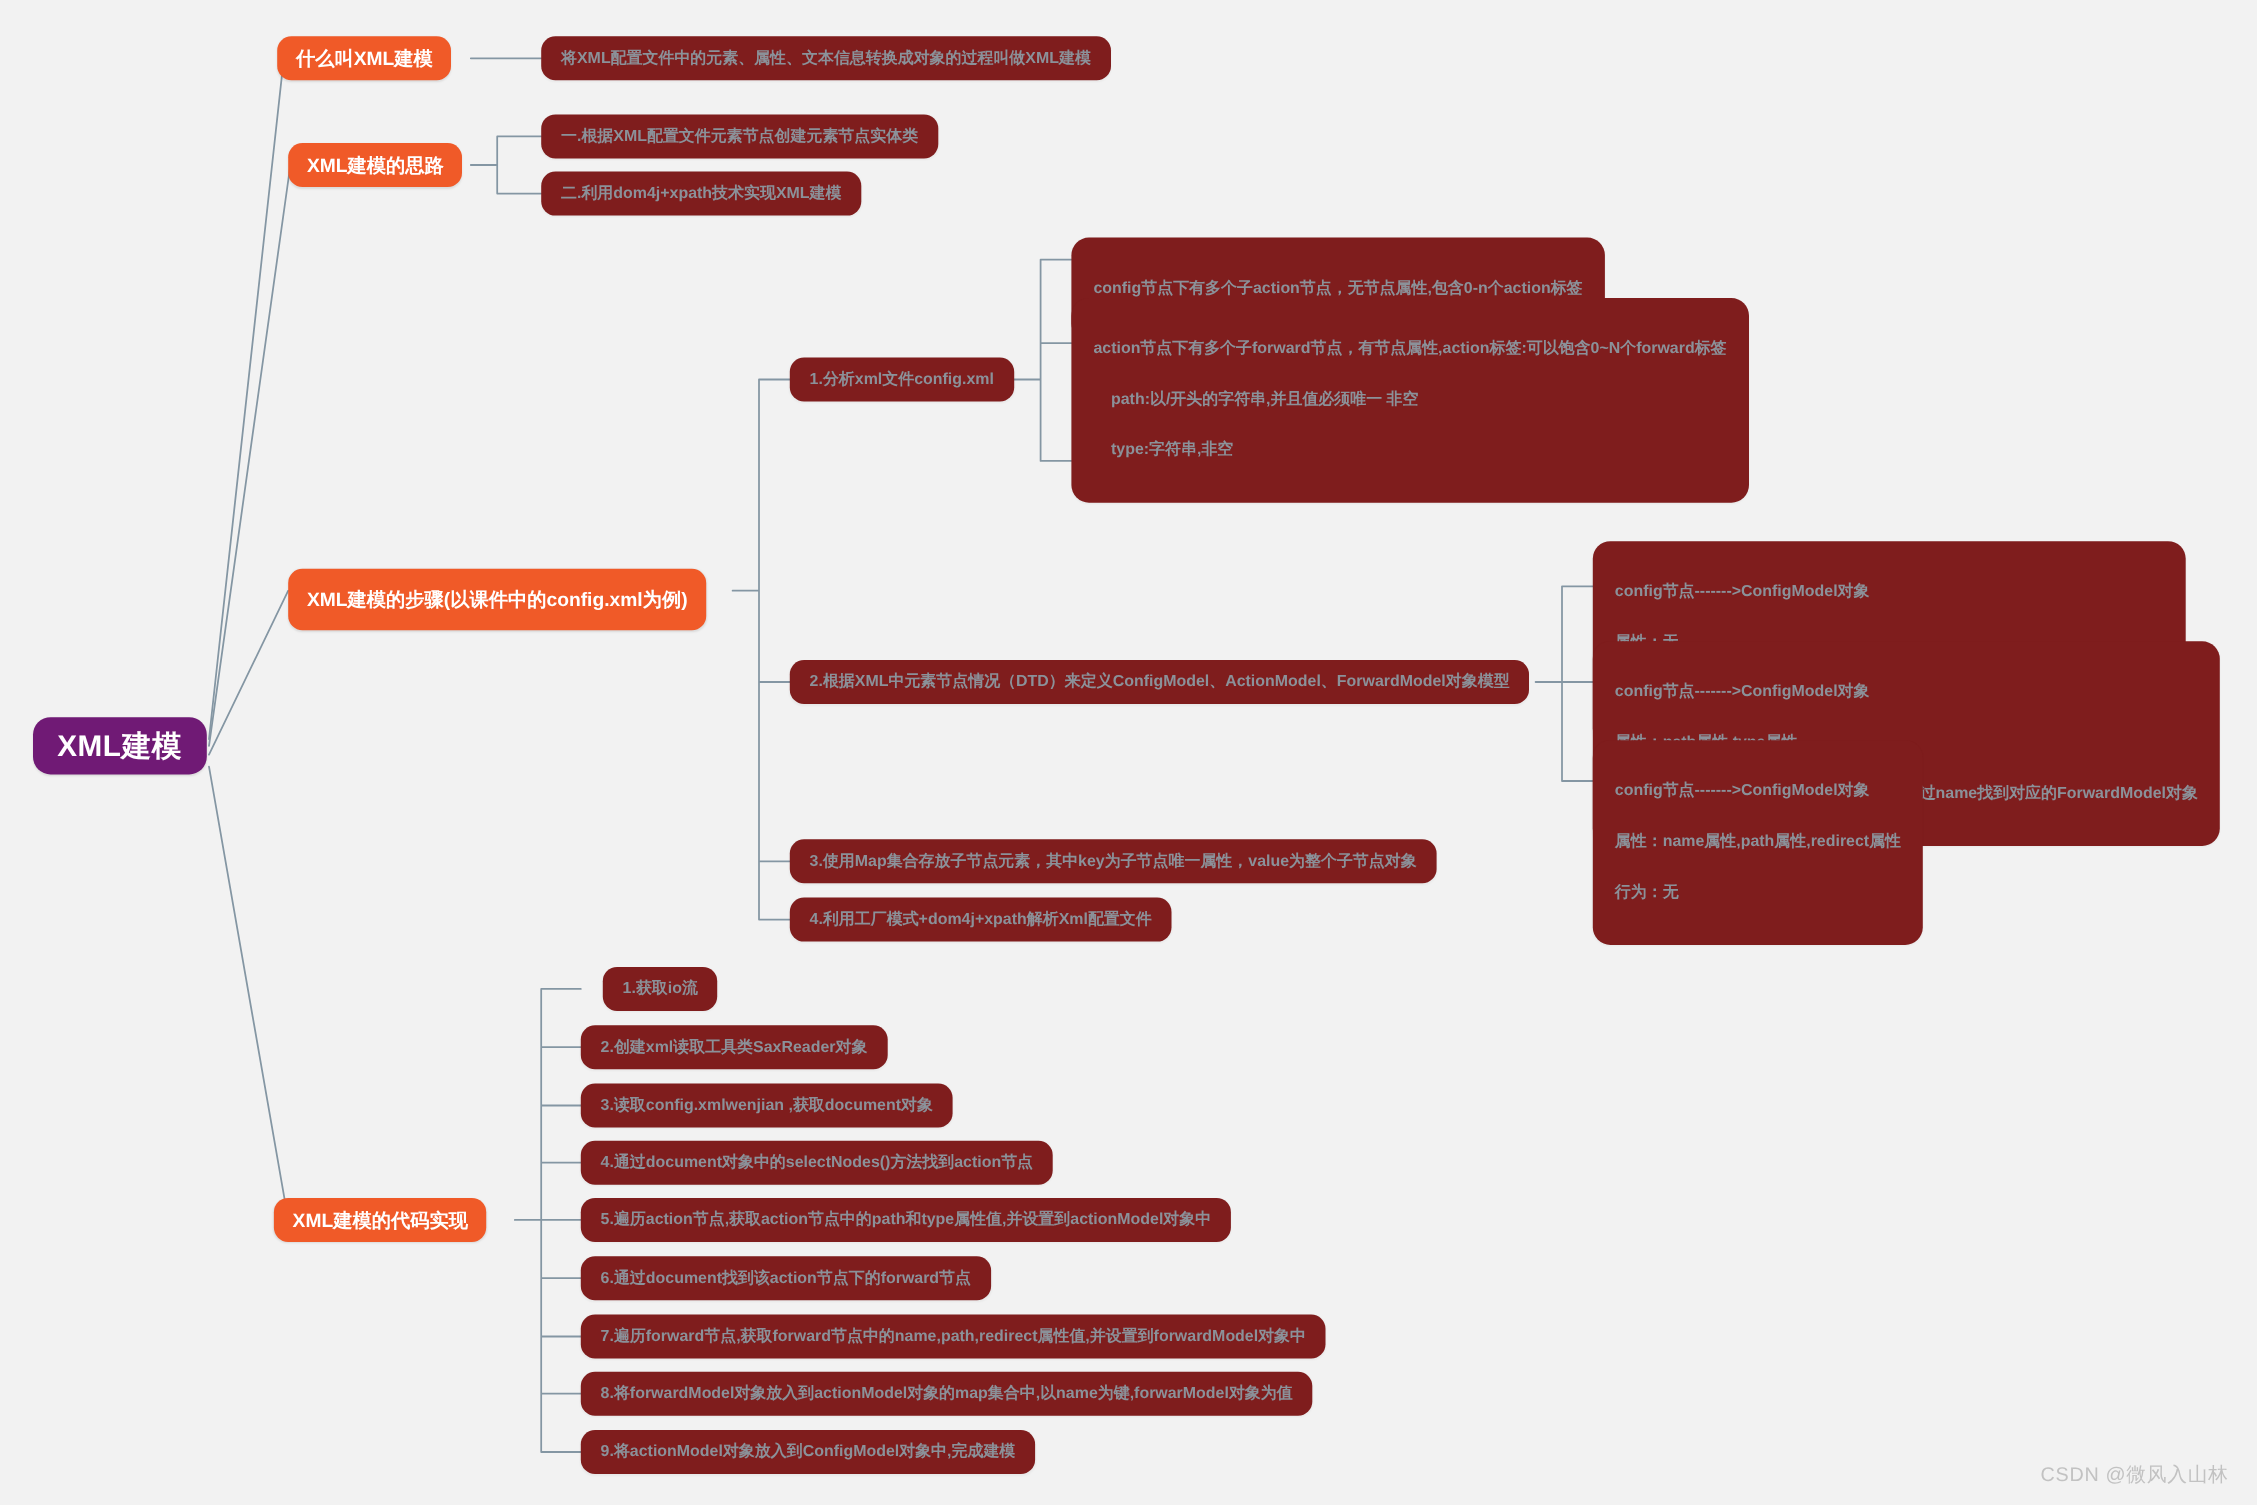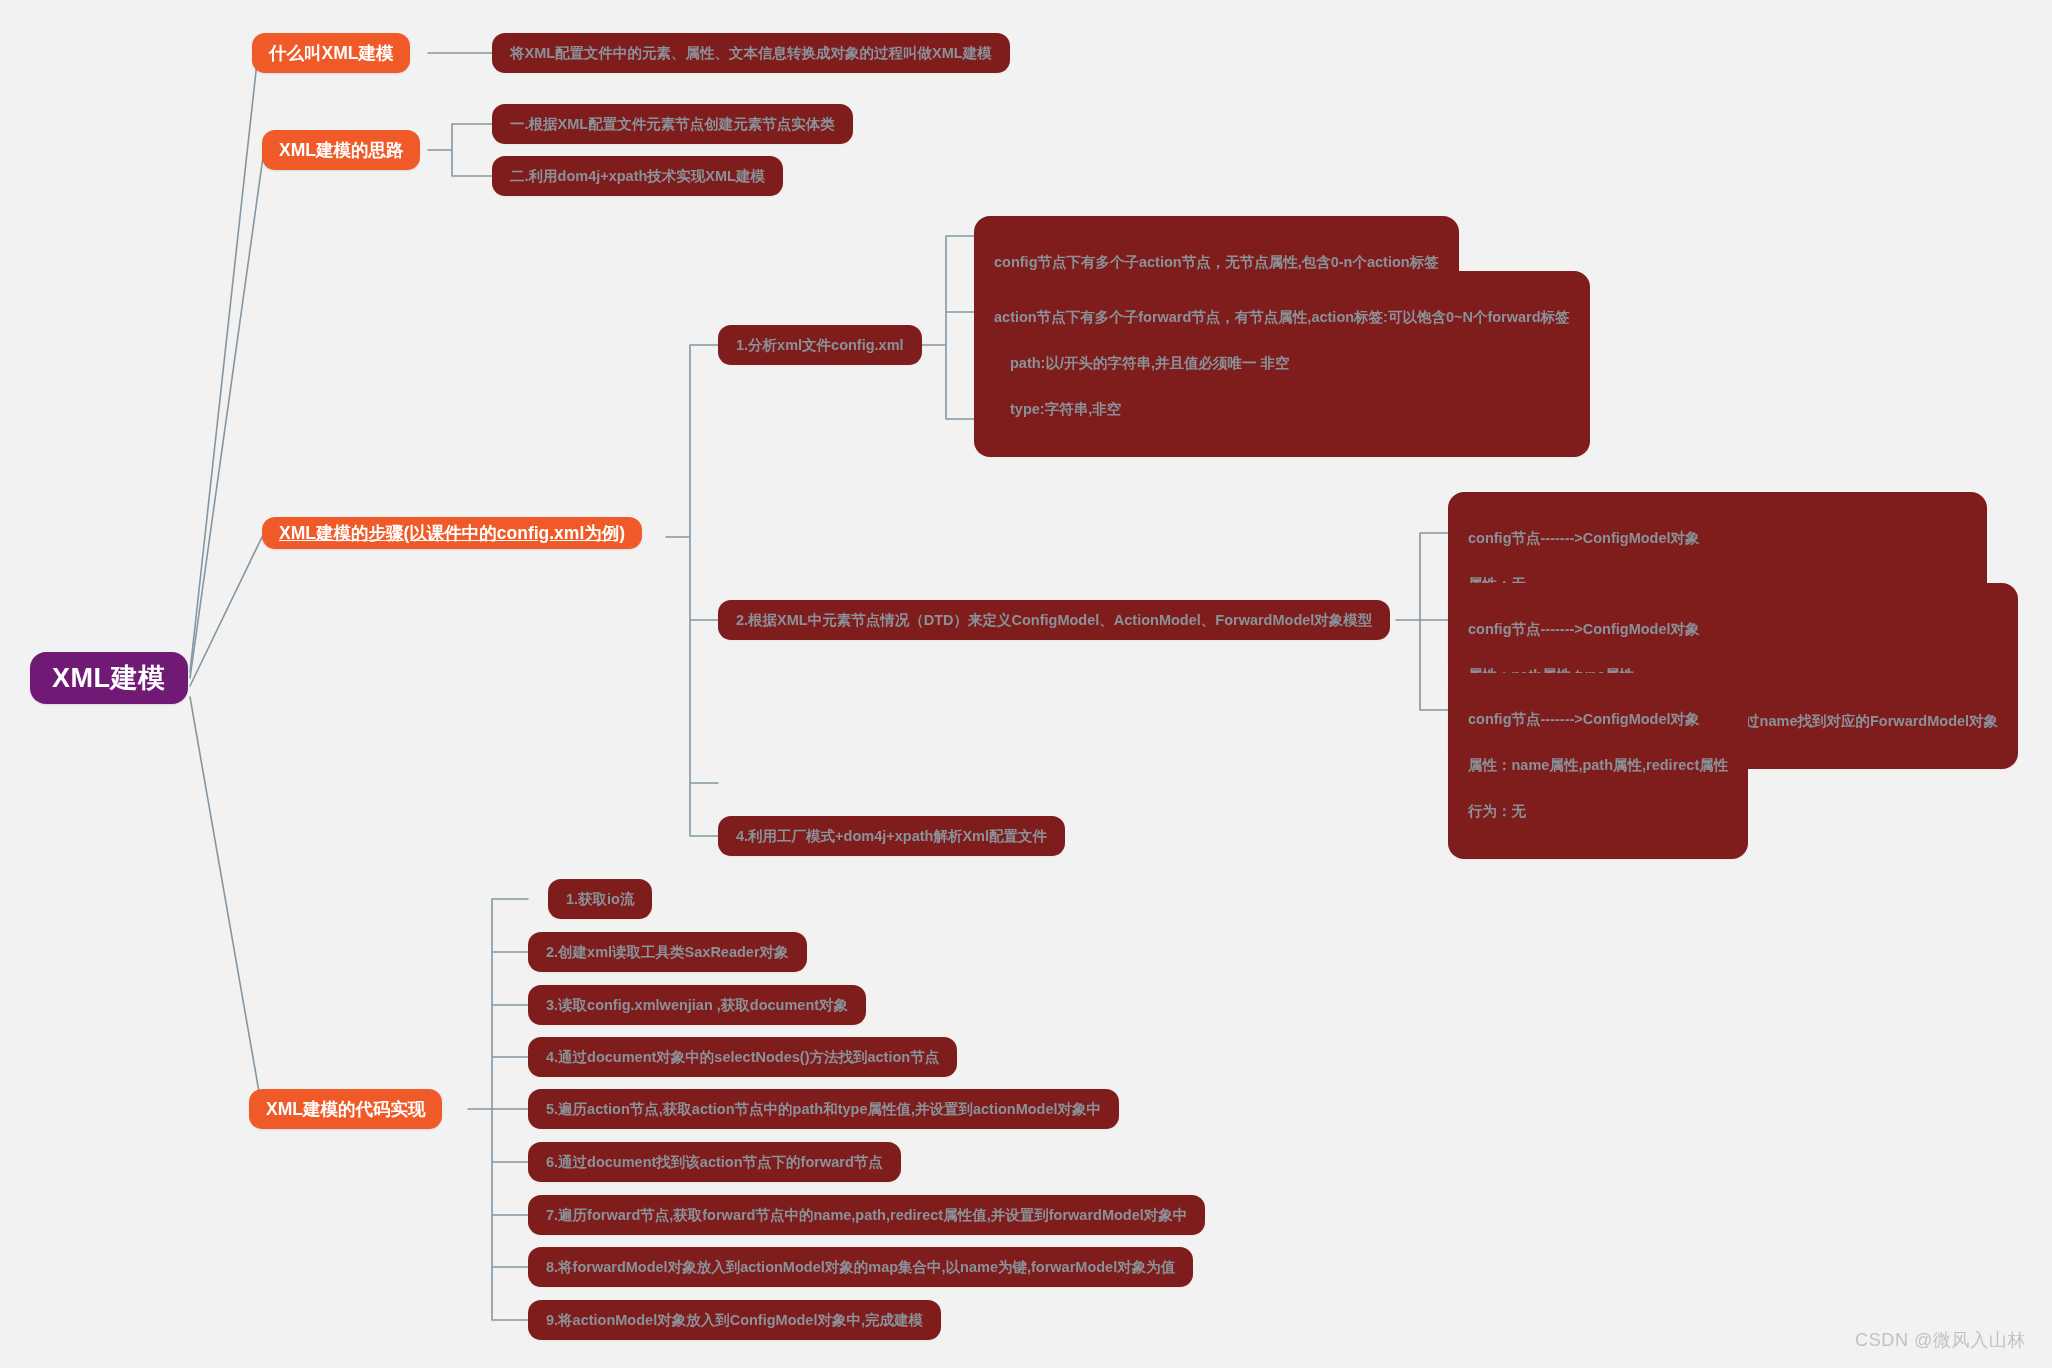--- a/index.html
+++ b/index.html
@@ -161,21 +161,21 @@
   </div>
 
   <div class="node branch" style="left:252px; top:33px; height:40px;">
     <span>什么叫XML建模</span>
   </div>
 
   <div class="node branch" style="left:262px; top:130px; height:40px;">
     <span>XML建模的思路</span>
   </div>
 
-  <div class="node branch" style="left:262px; top:517px; height:32px;text-decoration:underline;">
+  <div class="node branch" style="left:262px; top:517px; height:56px;">
     <span>XML建模的步骤(以课件中的config.xml为例)</span>
   </div>
 
   <div class="node branch" style="left:249px; top:1089px; height:40px;">
     <span>XML建模的代码实现</span>
   </div>
 
   <div class="node leaf" style="left:492px; top:33px; height:40px;">
     <span>将XML配置文件中的元素、属性、文本信息转换成对象的过程叫做XML建模</span>
   </div>
@@ -185,20 +185,23 @@
   </div>
   <div class="node leaf" style="left:492px; top:156px; height:40px;">
     <span>二.利用dom4j+xpath技术实现XML建模</span>
   </div>
 
   <div class="node leaf" style="left:718px; top:325px; height:40px;">
     <span>1.分析xml文件config.xml</span>
   </div>
   <div class="node leaf" style="left:718px; top:600px; height:40px;">
     <span>2.根据XML中元素节点情况（DTD）来定义ConfigModel、ActionModel、ForwardModel对象模型</span>
+  </div>
+  <div class="node leaf" style="left:718px; top:763px; height:40px;">
+    <span>3.使用Map集合存放子节点元素，其中key为子节点唯一属性，value为整个子节点对象</span>
   </div>
   <div class="node leaf" style="left:718px; top:816px; height:40px;">
     <span>4.利用工厂模式+dom4j+xpath解析Xml配置文件</span>
   </div>
 
   <div class="node leaf multiline" style="left:974px; top:216px;">
     <span class="ln">config节点下有多个子action节点，无节点属性,包含0-n个action标签</span>
   </div>
 
   <div class="node leaf multiline" style="left:974px; top:271px;">

